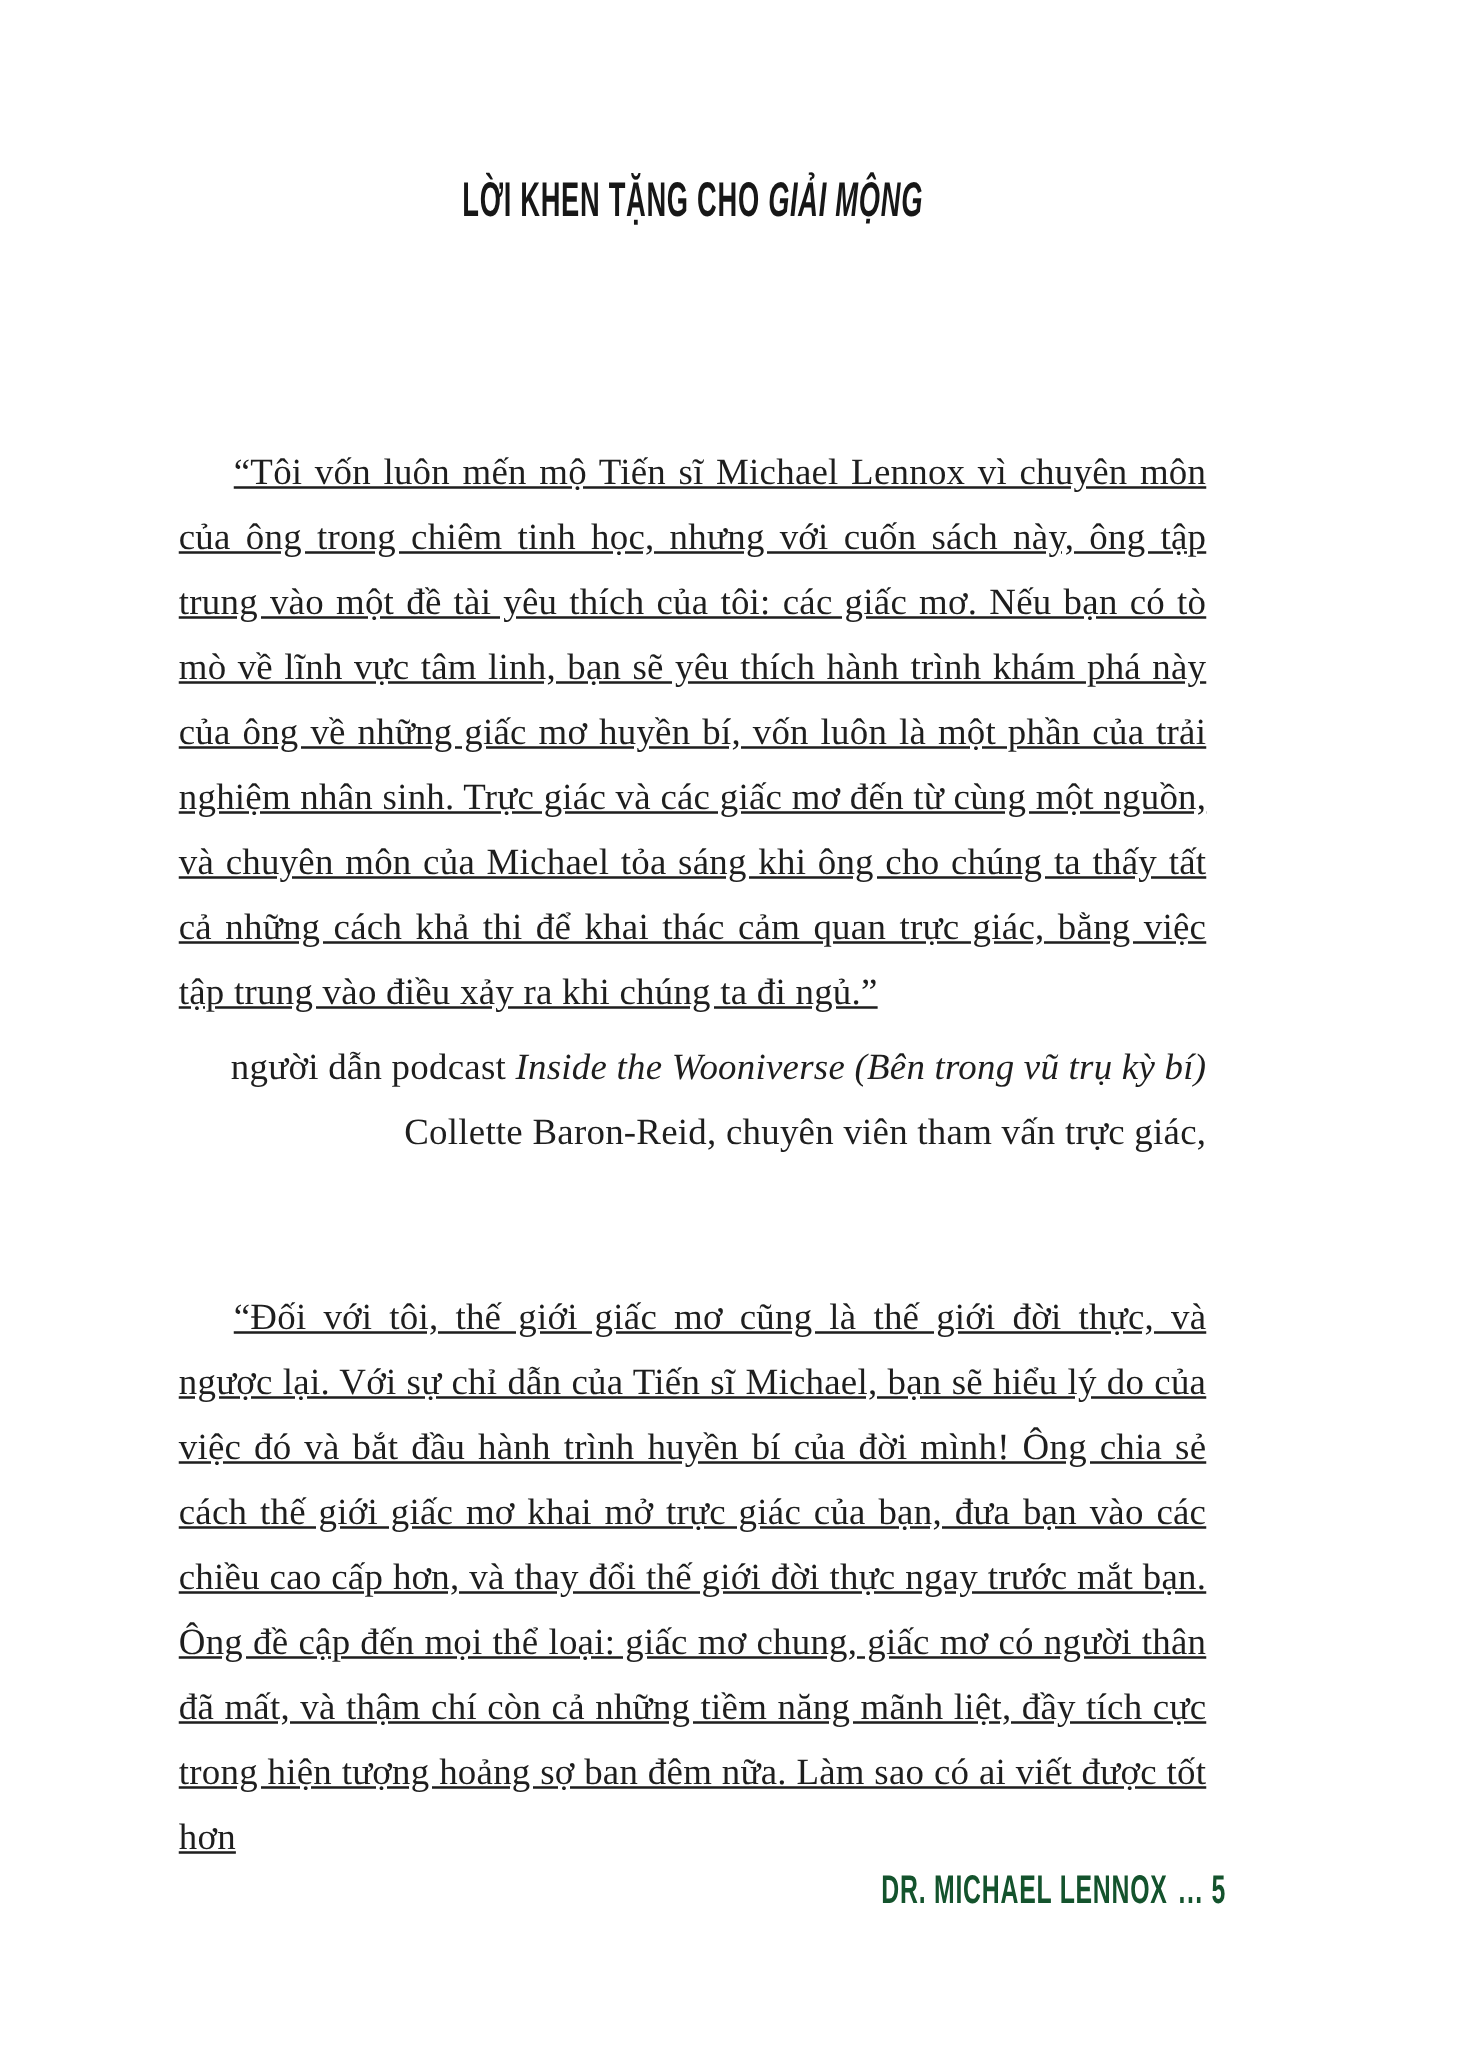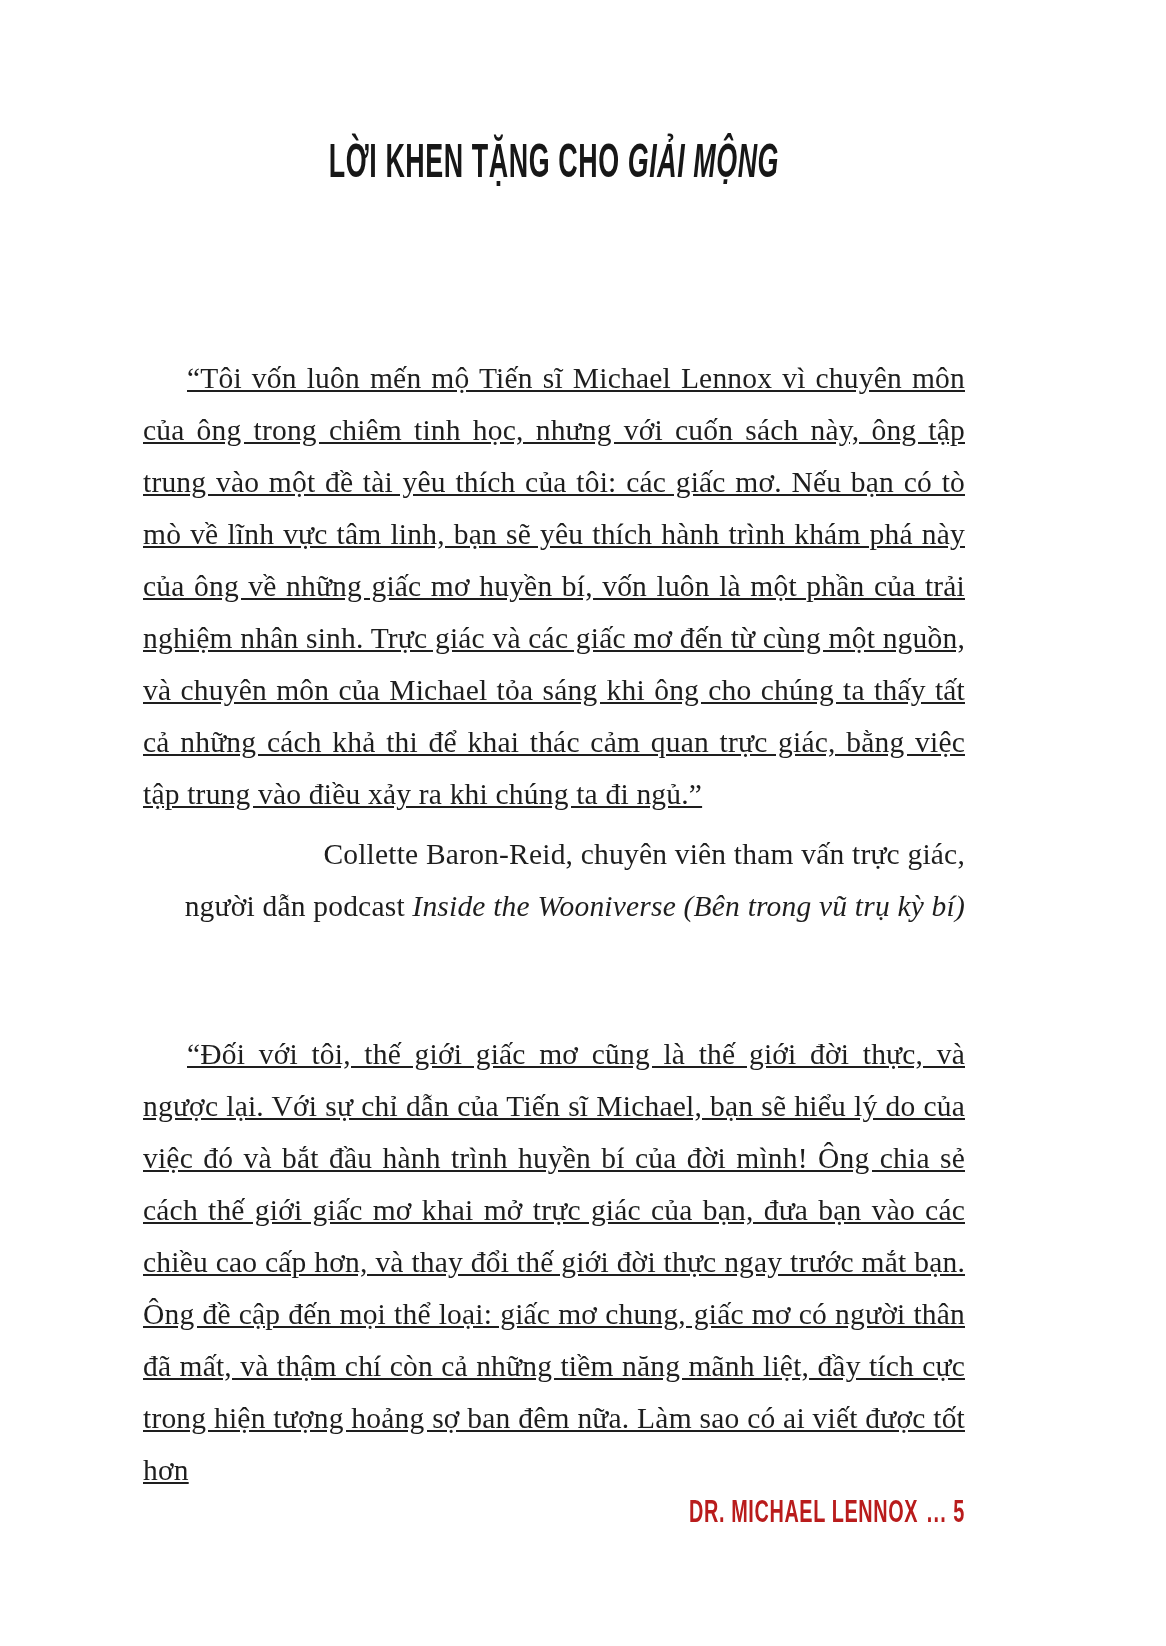--- a/index.html
+++ b/index.html
@@ -22,21 +22,21 @@
     top: 0;
     width: 822px;
   }
   
   .title {
     margin: 0;
     padding-top: 130px;
     text-align: center;
     font-family: "Liberation Sans", "DejaVu Sans", sans-serif;
     font-weight: bold;
-    font-size: 48px;
+    font-size: 39px;
     line-height: 62px;
     color: #171717;
     white-space: nowrap;
   }
   .title-scale {
     display: inline-block;
     transform: scaleX(0.56);
     transform-origin: 50% 50%;
     letter-spacing: 1px;
   }
@@ -66,27 +66,27 @@
     text-align: right;
     letter-spacing: 0.2px;
   }
   .italic {
     font-style: italic;
   }
   
   .running-footer {
     position: absolute;
     top: 1494px;
-    right: 201px;
+    right: 185px;
     text-align: right;
     font-family: "Liberation Sans", "DejaVu Sans", sans-serif;
     font-weight: bold;
     font-size: 32px;
     line-height: 34px;
-    color: #b91c1c;
+    color: #14532d;
     white-space: nowrap;
   }
   .footer-scale {
     display: inline-block;
     transform: scaleX(0.62);
     transform-origin: 100% 50%;
     letter-spacing: 1px;
   }
   .footer-dots {
     display: inline-block;
@@ -100,22 +100,22 @@
 <div class="page">
   <div class="content">
 
     <h1 class="title">
       <span class="title-scale"><span>LỜI KHEN TẶNG CHO </span><span class="title-italic">GIẢI MỘNG</span></span>
     </h1>
 
     <section>
       <p class="quote quote-1">“Tôi vốn luôn mến mộ Tiến sĩ Michael Lennox vì chuyên môn của ông trong chiêm tinh học, nhưng với cuốn sách này, ông tập trung vào một đề tài yêu thích của tôi: các giấc mơ. Nếu bạn có tò mò về lĩnh vực tâm linh, bạn sẽ yêu thích hành trình khám phá này của ông về những giấc mơ huyền bí, vốn luôn là một phần của trải nghiệm nhân sinh. Trực giác và các giấc mơ đến từ cùng một nguồn, và chuyên môn của Michael tỏa sáng khi ông cho chúng ta thấy tất cả những cách khả thi để khai thác cảm quan trực giác, bằng việc tập trung vào điều xảy ra khi chúng ta đi ngủ.”</p>
       <div class="attribution">
+        <div><span>người dẫn podcast </span><span class="italic">Inside the Wooniverse (Bên trong vũ trụ kỳ bí)</span></div>
         <div>Collette Baron-Reid, chuyên viên tham vấn trực giác,</div>
-        <div><span>người dẫn podcast </span><span class="italic">Inside the Wooniverse (Bên trong vũ trụ kỳ bí)</span></div>
       </div>
     </section>
 
     <section>
       <p class="quote quote-2">“Đối với tôi, thế giới giấc mơ cũng là thế giới đời thực, và ngược lại. Với sự chỉ dẫn của Tiến sĩ Michael, bạn sẽ hiểu lý do của việc đó và bắt đầu hành trình huyền bí của đời mình! Ông chia sẻ cách thế giới giấc mơ khai mở trực giác của bạn, đưa bạn vào các chiều cao cấp hơn, và thay đổi thế giới đời thực ngay trước mắt bạn. Ông đề cập đến mọi thể loại: giấc mơ chung, giấc mơ có người thân đã mất, và thậm chí còn cả những tiềm năng mãnh liệt, đầy tích cực trong hiện tượng hoảng sợ ban đêm nữa. Làm sao có ai viết được tốt hơn</p>
     </section>
 
   </div>
 
   <footer class="running-footer">

